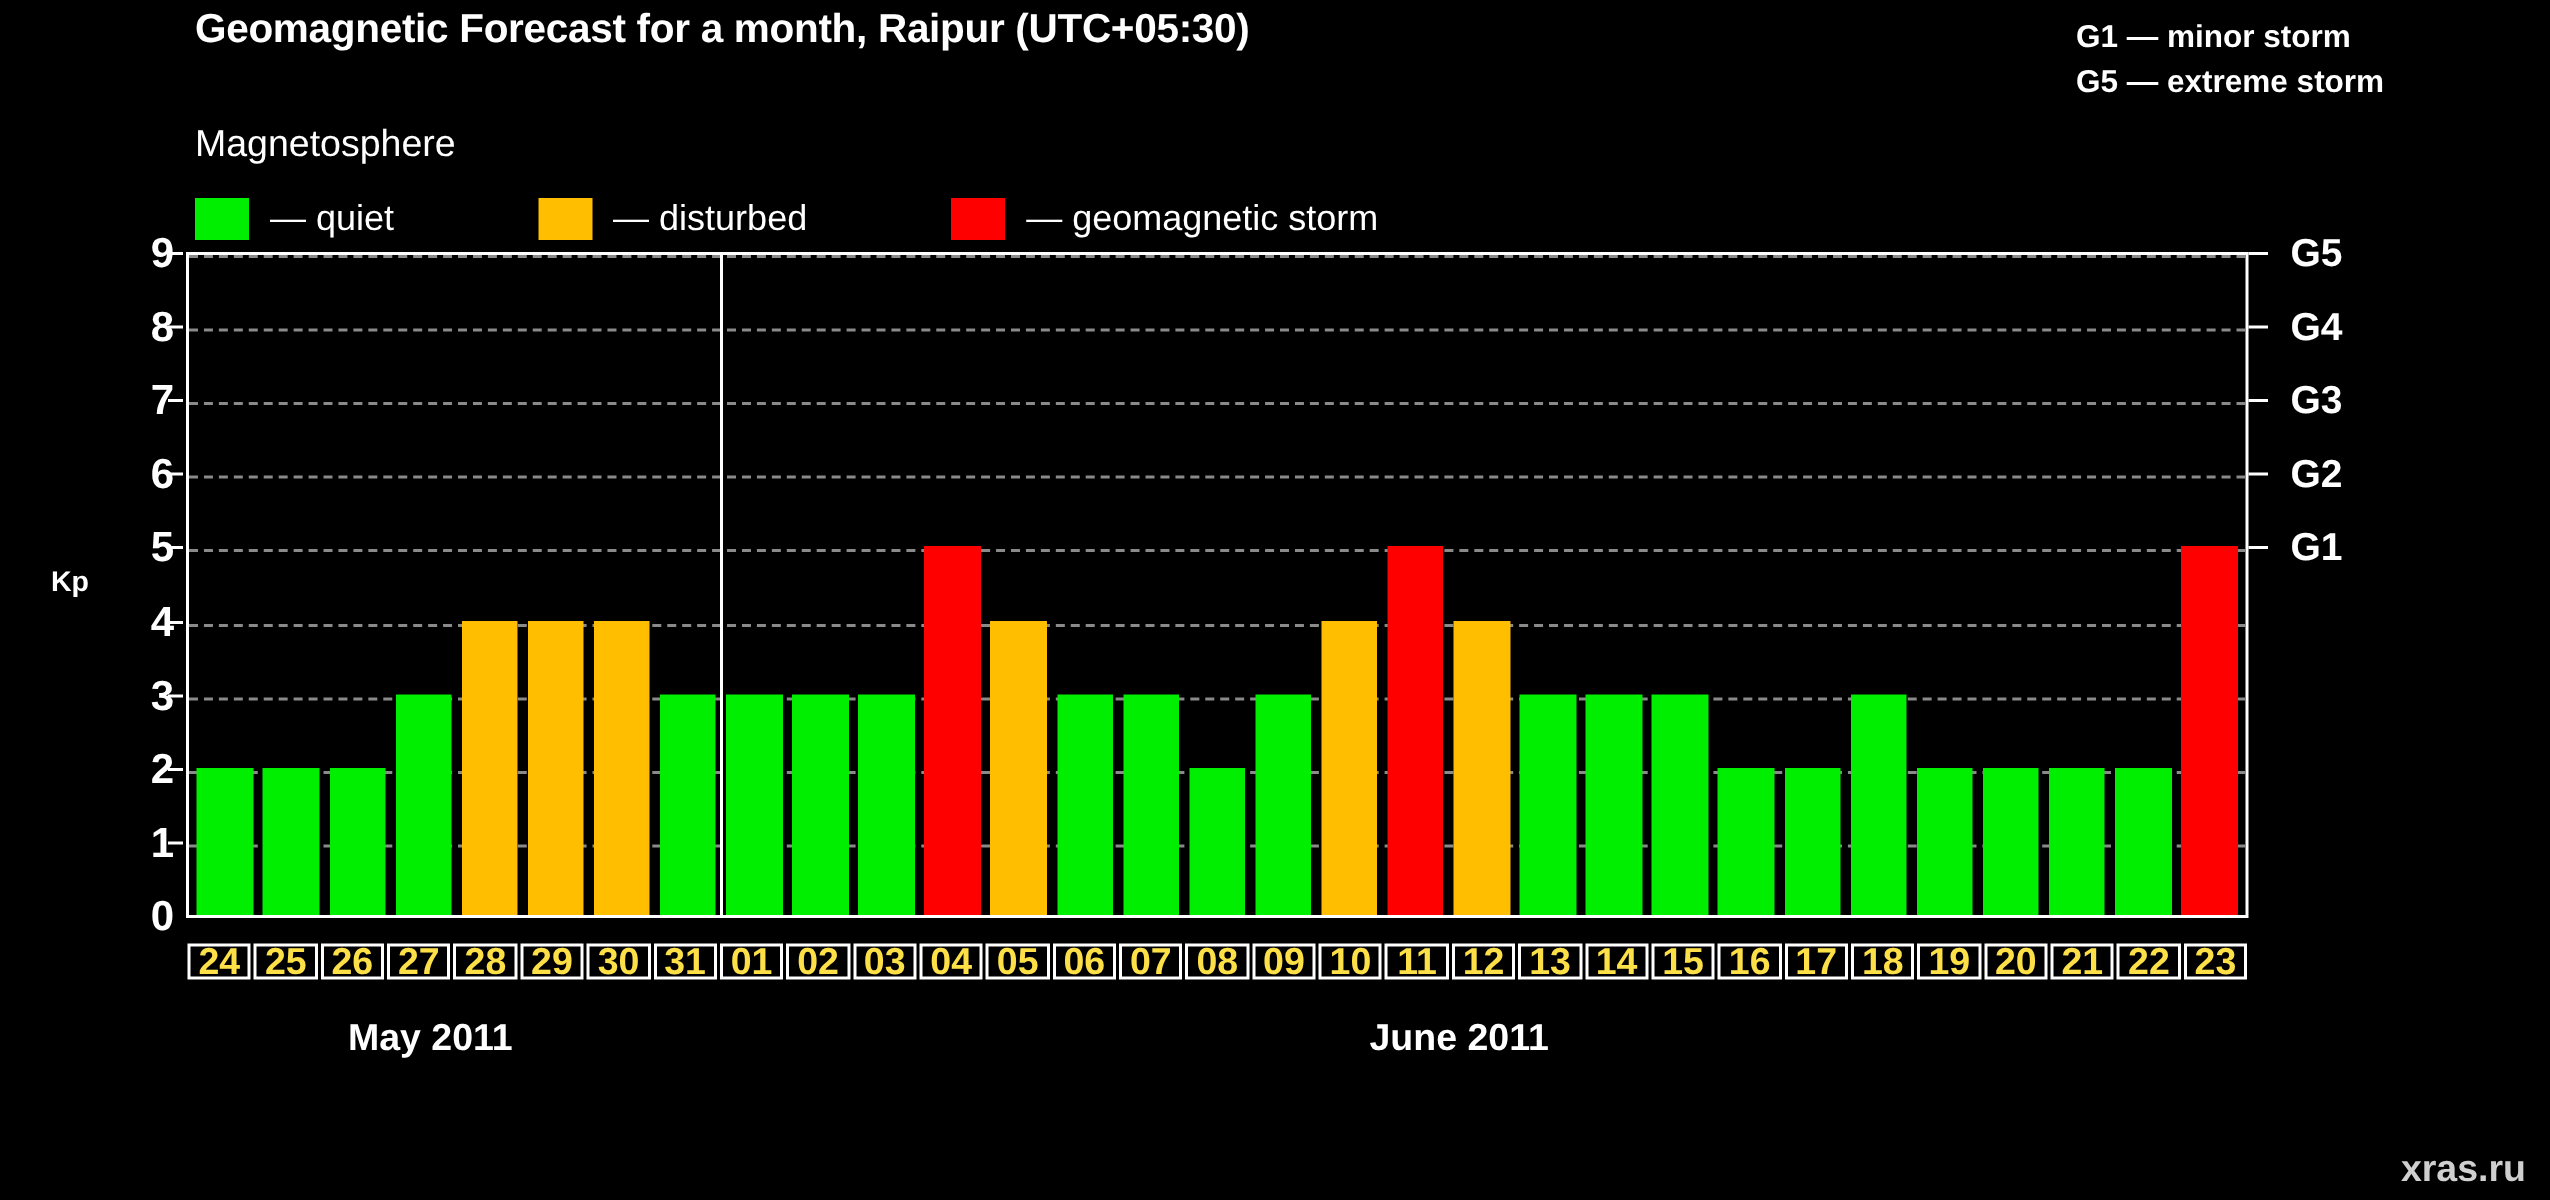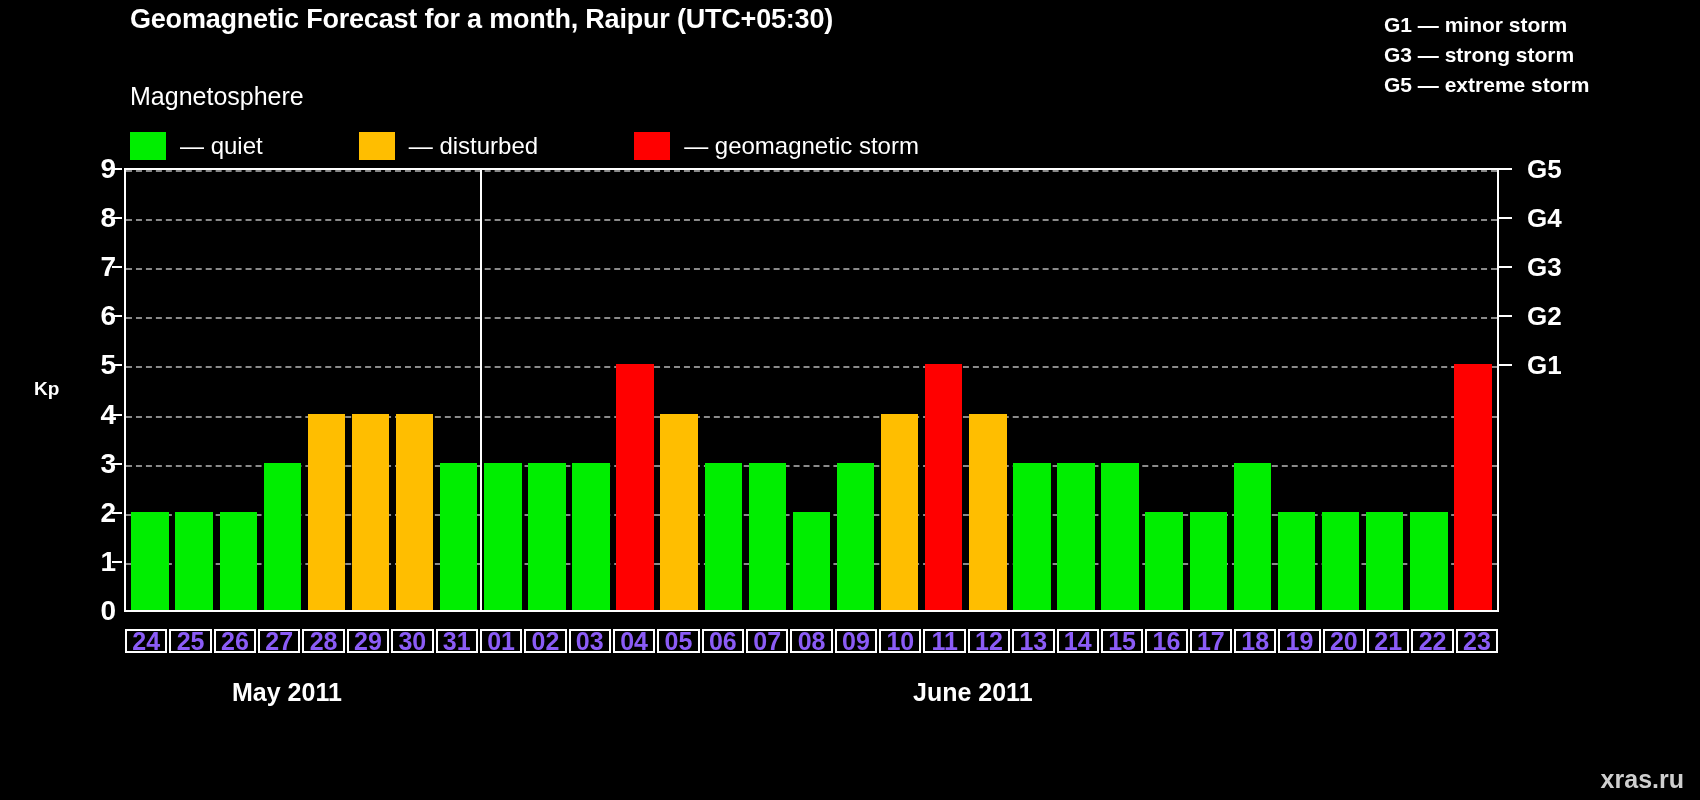--- a/index.html
+++ b/index.html
@@ -211,21 +211,21 @@
     flex: 1 1 0;
     margin: 12px 1px;
     border: 2px solid #ffffff;
     box-sizing: border-box;
     background: #000000;
     display: flex;
     align-items: center;
     justify-content: center;
     font-size: 25px;
     font-weight: bold;
-    color: #8b5cf6;
+    color: #fde047;
   }
 
   
   .month-caption {
     position: absolute;
     top: 678px;
     font-size: 25px;
     font-weight: bold;
     white-space: nowrap;
   }
@@ -258,21 +258,20 @@
       <span class="legend-text">— disturbed</span>
     </div>
     <div class="legend-entry" style="margin-left: 96px;">
       <span class="legend-swatch" style="background: rgb(255, 0, 0);"></span>
       <span class="legend-text">— geomagnetic storm</span>
     </div>
   </div>
 
 <div id="g-scale-legend">
     <div class="g-scale-row">G1 — minor storm</div>
-    <div class="g-scale-row">G3 — strong storm</div>
     <div class="g-scale-row">G5 — extreme storm</div>
   </div>
 
 <div id="plot-wrap">
   <div id="plot-area">
     <div id="gridlines">
         <div class="gridline" style="top: 0px;"></div>
         <div class="gridline" style="top: 49.1111px;"></div>
         <div class="gridline" style="top: 98.2222px;"></div>
         <div class="gridline" style="top: 147.333px;"></div>

